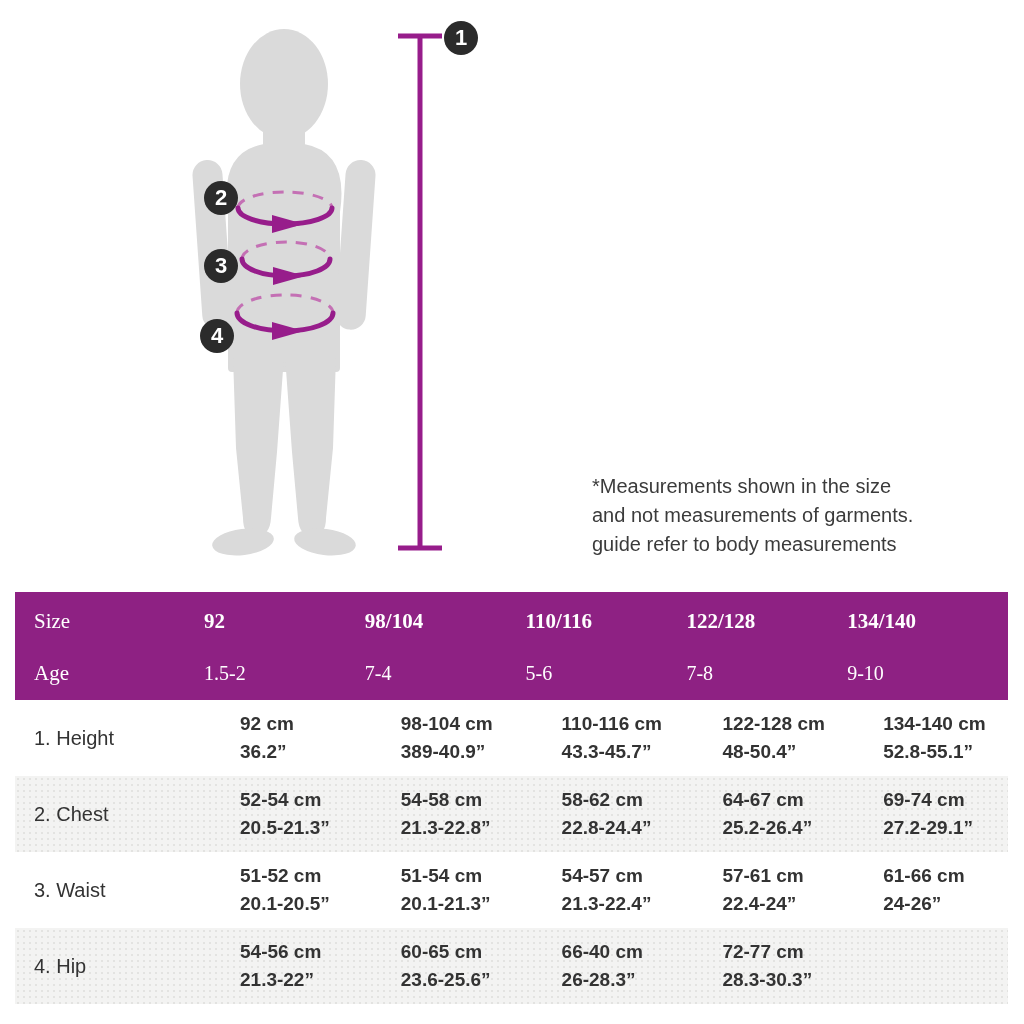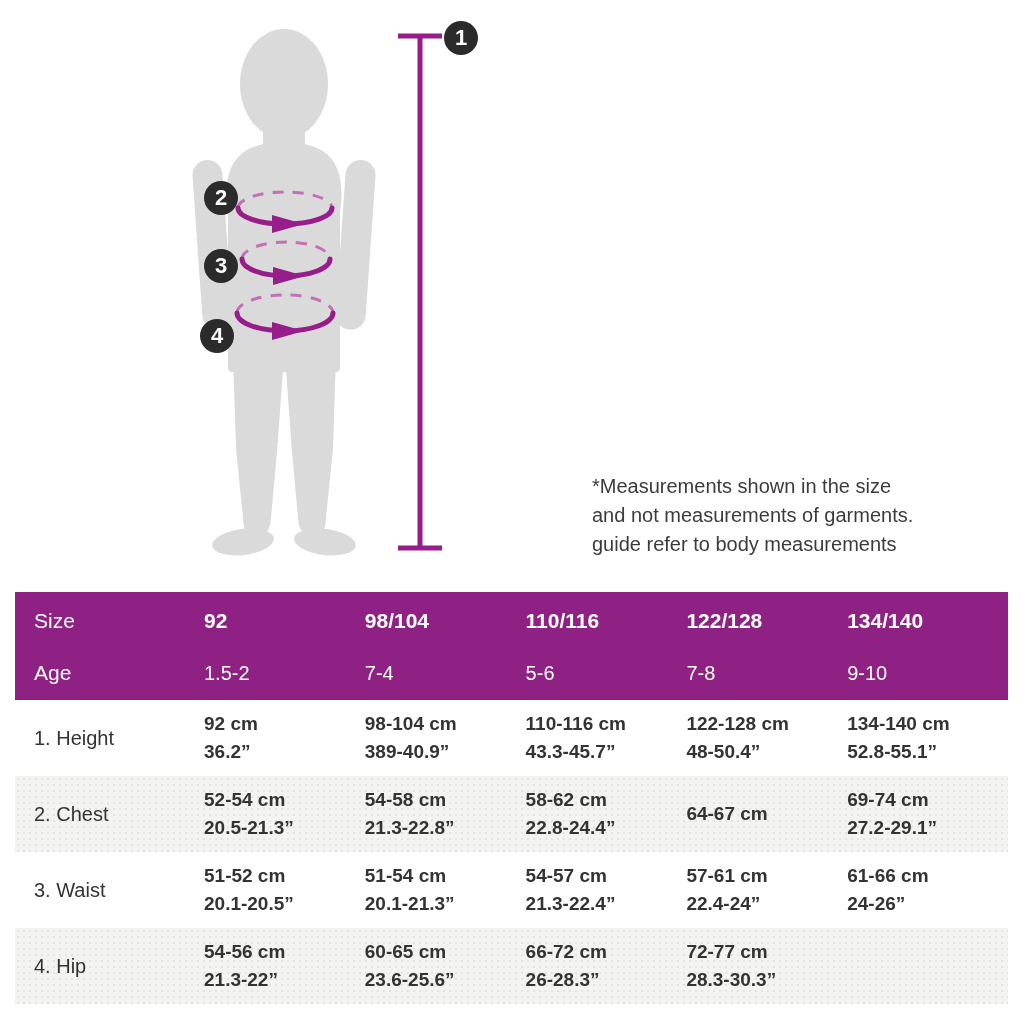--- a/index.html
+++ b/index.html
@@ -11,30 +11,30 @@
   .badge{
     position:absolute;width:34px;height:34px;border-radius:50%;
     background:#2b2b2b;color:#ffffff;font-size:22px;font-weight:700;
     display:flex;align-items:center;justify-content:center;line-height:1;
   }
   .note{
     position:absolute;left:592px;top:472px;width:390px;
     font-size:20px;line-height:29px;color:#3b3b3b;
   }
   .size-table{position:absolute;left:15px;top:592px;width:993px;}
-  .thead{background:#8e2183;color:#ffffff;}
+  .thead{background:#8e2183;color:#ffffff;font-family:Liberation Serif, serif;}
   .hrow{display:grid;grid-template-columns:189px repeat(5,1fr);align-items:center;}
   .hrow.r1{height:50px;padding-top:4px;}
   .hrow.r2{height:54px;}
   .cell-label{padding-left:19px;font-size:21px;font-weight:400;}
   .size-val{font-size:21px;font-weight:700;}
   .age-val{font-size:20px;font-weight:400;}
   .trow{
     display:grid;grid-template-columns:189px repeat(5,1fr);
-    height:76px;align-items:center;background:#ffffff;
+    height:76px;align-items:center;background:#ffffff;gap:36px;
   }
   .trow.alt{
     background-color:#f3f3f2;
     background-image:radial-gradient(#e3e3e1 1px, rgba(0,0,0,0) 1.3px);
     background-size:6px 6px;
   }
   .row-label{padding-left:19px;font-size:20px;font-weight:400;color:#333333;}
   .val{font-size:19px;font-weight:700;line-height:28px;color:#333333;}
 </style>
 </head>
@@ -142,20 +142,21 @@
       <div class="val">
           <div>54-58 cm</div>
           <div>21.3-22.8”</div>
         </div>
       <div class="val">
           <div>58-62 cm</div>
           <div>22.8-24.4”</div>
         </div>
       <div class="val">
           <div>64-67 cm</div>
+          <div>25.2-26.4”</div>
         </div>
       <div class="val">
           <div>69-74 cm</div>
           <div>27.2-29.1”</div>
         </div>
     </div>
 
     <div class="trow">
       <div class="row-label">3. Waist</div>
       <div class="val">
@@ -184,21 +185,21 @@
       <div class="row-label">4. Hip</div>
       <div class="val">
           <div>54-56 cm</div>
           <div>21.3-22”</div>
         </div>
       <div class="val">
           <div>60-65 cm</div>
           <div>23.6-25.6”</div>
         </div>
       <div class="val">
-          <div>66-72 cm</div>
+          <div>66-40 cm</div>
           <div>26-28.3”</div>
         </div>
       <div class="val">
           <div>72-77 cm</div>
           <div>28.3-30.3”</div>
         </div>
     </div>
   </div>
 
 </div>

